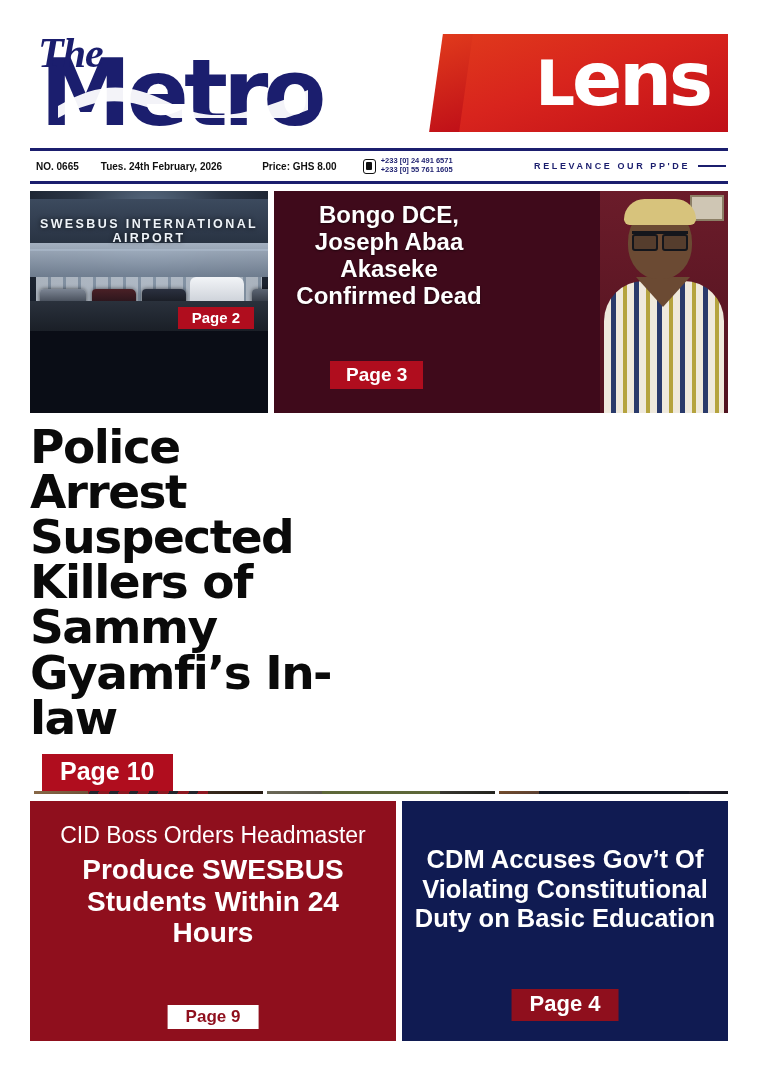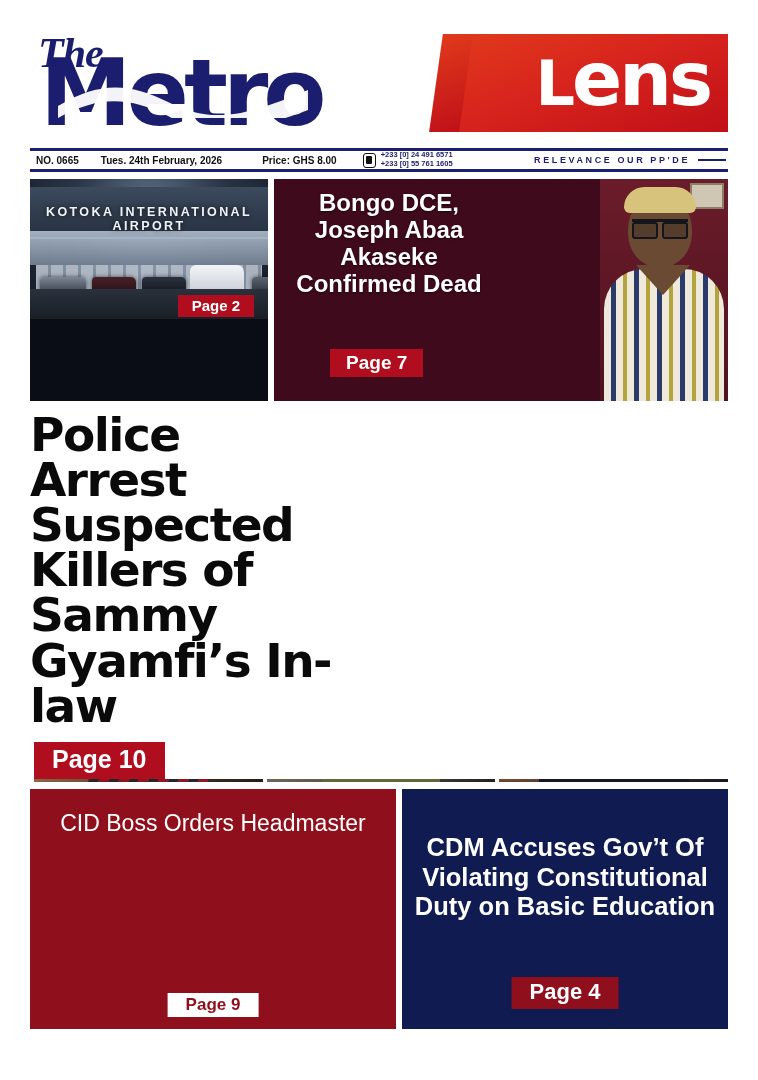--- a/index.html
+++ b/index.html
@@ -76,21 +76,21 @@
   .wave {
     position: absolute;
     left: 28px; top: 62px;
     width: 250px; height: 38px;
     z-index: 5;
   }
 
   
   .infobar {
     position: relative;
-    height: 24px;
+    height: 36px;
     border-top: 3px solid #1b1e6e;
     border-bottom: 3px solid #1b1e6e;
     display: flex;
     align-items: center;
     font-size: 10px;
     font-weight: bold;
     color: #111;
     margin-top: 2px;
   }
   .infobar .issue { padding-left: 6px; }
@@ -332,21 +332,21 @@
     font-weight: bold;
     font-size: 47px;
     line-height: 0.96;
     letter-spacing: -1.5px;
     color: #0a0a0a;
   }
   .lead .page-flag {
     position: static;
     display: inline-block;
     margin-top: 14px;
-    margin-left: 4px;
+    margin-left: 12px;
     font-size: 25px;
     padding: 5px 18px 7px 18px;
   }
   .lead-photos {
     flex: 1;
     display: flex;
     gap: 4px;
     margin-left: 4px;
   }
   .photo {
@@ -473,21 +473,21 @@
     </span>
   </div>
 
   <div class="top-row">
 
     <div class="airport-card">
       <div class="airport-photo">
         <div class="terminal-roof"></div>
         <div class="terminal-lights"></div>
         <div class="terminal-glass"></div>
-        <div class="airport-label">KOTOKA INTERNATIONAL AIRPORT</div>
+        <div class="airport-label">SWESBUS INTERNATIONAL AIRPORT</div>
         <div class="cars">
           <div class="car" style="left:10px;  width:46px; background:linear-gradient(#7d8694,#3a414d);"></div>
           <div class="car" style="left:62px;  width:44px; background:linear-gradient(#4a2026,#24131a);"></div>
           <div class="car" style="left:112px; width:44px; background:linear-gradient(#2b3140,#16191f);"></div>
           <div class="van" style="left:160px;"></div>
           <div class="car" style="left:222px; width:48px; background:linear-gradient(#5b6472,#2c323c);"></div>
 
         </div>
         <div class="road"></div>
       </div>
@@ -497,21 +497,21 @@
     <div class="bongo-card">
       <div class="bongo-photo">
         <div class="bongo-frame"></div>
         <div class="bongo-body"></div>
         <div class="bongo-collar"></div>
         <div class="bongo-head"></div>
         <div class="bongo-cap"></div>
         <div class="bongo-glasses"></div>
       </div>
       <div class="bongo-title">Bongo DCE, Joseph Abaa Akaseke Confirmed Dead</div>
-      <div class="page-flag">Page 7</div>
+      <div class="page-flag">Page 3</div>
     </div>
 
   </div>
 
   <div class="lead">
     <div class="lead-text">
       <div class="lead-headline">Police Arrest Suspected Killers of Sammy Gyamfi’s In-law</div>
       <div class="page-flag">Page 10</div>
     </div>
     <div class="lead-photos">
@@ -529,20 +529,21 @@
         </div>
         <div class="face" style="left:22px; top:38px; width:58px; height:74px;"></div>
       </div>
     </div>
   </div>
 
   <div class="bottom-row">
 
     <div class="cid-card">
       <div class="cid-kicker">CID Boss Orders Headmaster</div>
+      <div class="cid-main">Produce SWESBUS Students Within 24 Hours</div>
       <div class="page-flag">Page 9</div>
     </div>
 
     <div class="cdm-card">
       <div class="cdm-main">CDM Accuses Gov’t Of Violating Constitutional Duty on Basic Education</div>
       <div class="page-flag">Page 4</div>
     </div>
 
   </div>
 

